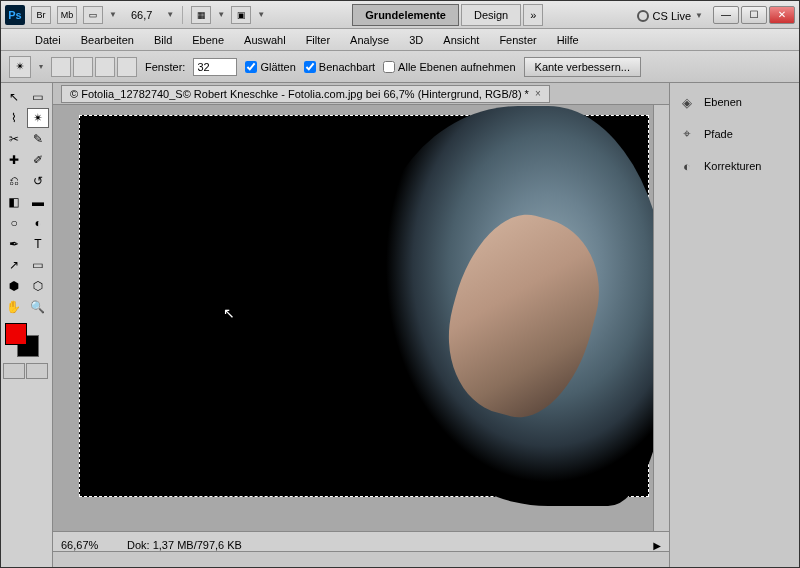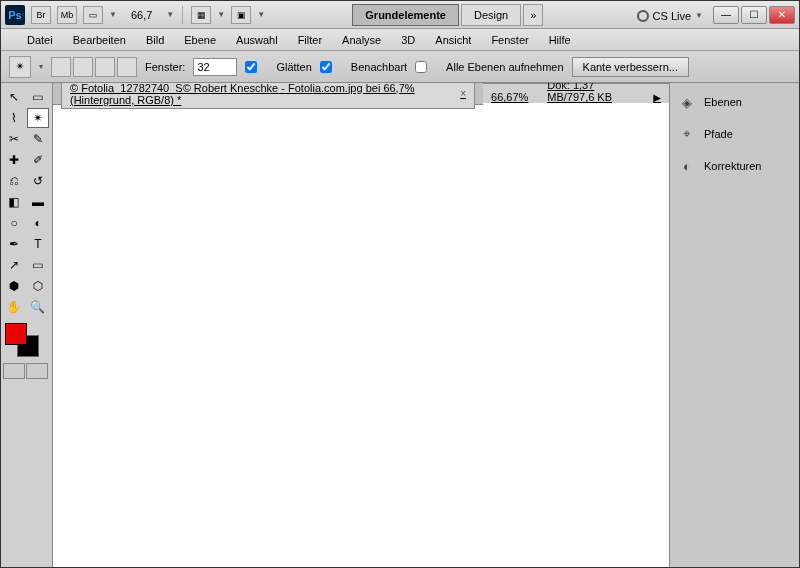--- a/index.html
+++ b/index.html
@@ -18,50 +18,50 @@
 .wbtn { padding: 4px 12px; border: 1px solid #999; background: #ddd; font-size: 11px; text-align: center; }
 .wbtn.active { background: #bbb; font-weight: bold; border: 1px solid #666; }
 .titlebar .right { display: flex; align-items: flex-end; gap: 4px; }
 .cs-live { display: flex; align-items: center; gap: 4px; padding: 2px 6px; }
 .cs-circle { width: 12px; height: 12px; border: 2px solid #555; border-radius: 50%; }
 .winbtns { display: flex; gap: 2px; }
 .winbtn { width: 26px; height: 18px; border: 1px solid #888; background: linear-gradient(#f0f0f0,#d0d0d0); display: flex; align-items: center; justify-content: center; font-size: 10px; border-radius: 2px; }
 .winbtn.close { background: linear-gradient(#e88,#c33); color: #fff; }
 
 
-.menubar { height: 22px; background: linear-gradient(#e4e4e4,#d4d4d4); display: flex; align-items: center; padding: 0 16px; gap: 0; border-bottom: 1px solid #999; }
+.menubar { height: 22px; background: linear-gradient(#e4e4e4,#d4d4d4); display: flex; align-items: center; padding: 0 24px; gap: 0; border-bottom: 1px solid #999; }
 .menubar span { padding: 3px 10px; cursor: default; }
 
 
 .optbar { height: 32px; background: linear-gradient(#d8d8d8,#c8c8c8); display: flex; align-items: center; padding: 0 8px; gap: 8px; border-bottom: 1px solid #888; }
 .tool-ind { width: 22px; height: 22px; border: 1px solid #999; background: #ddd; display: flex; align-items: center; justify-content: center; }
 .opt-group { display: flex; gap: 2px; }
 .opt-ico { width: 20px; height: 20px; border: 1px solid #999; background: #ddd; }
 .opt-label { font-size: 11px; }
 .opt-input { width: 44px; height: 18px; border: 1px solid #888; background: #fff; padding: 0 3px; font-size: 11px; }
-.chk { display: flex; align-items: center; gap: 19px; font-size: 11px; }
+.chk { display: flex; align-items: center; gap: 3px; font-size: 11px; }
 .chk input { width: 12px; height: 12px; }
 .opt-btn { padding: 3px 10px; border: 1px solid #888; background: linear-gradient(#eee,#ccc); font-size: 11px; }
 
 
 .main { flex: 1; display: flex; background: #b0b0b0; overflow: hidden; }
 
 
 .toolbox { width: 52px; background: #d0d0d0; border-right: 1px solid #888; padding: 4px 2px; display: flex; flex-direction: column; }
 .toolgrid { display: grid; grid-template-columns: 1fr 1fr; gap: 1px; }
 .tool { width: 22px; height: 20px; display: flex; align-items: center; justify-content: center; font-size: 12px; cursor: pointer; border: 1px solid transparent; }
 .tool.sel { background: #fff; border: 1px solid #666; }
 .swatch-area { margin-top: 6px; position: relative; height: 36px; }
 .sw-fg { position: absolute; width: 22px; height: 22px; background: #e00; border: 1px solid #000; left: 2px; top: 0; }
 .sw-bg { position: absolute; width: 22px; height: 22px; background: #000; border: 1px solid #666; left: 14px; top: 12px; }
 .qm { margin-top: 4px; display: flex; gap: 1px; }
 .qm div { width: 22px; height: 16px; border: 1px solid #888; background: #ccc; }
 
 
-.canvas-wrap { flex: 1; display: flex; background: #ffffff; text-decoration: underline; }
+.canvas-wrap { flex: 1; display: flex; flex-direction: column; background: #fde047; }
 .doc-tab-bar { height: 22px; background: #c0c0c0; display: flex; align-items: center; padding: 0 8px; border-bottom: 1px solid #888; }
 .doc-tab { background: #d8d8d8; padding: 2px 8px; font-size: 10px; border: 1px solid #888; display: flex; align-items: center; gap: 6px; }
 .doc-tab .x { font-size: 10px; color: #555; }
 .canvas-area { flex: 1; position: relative; background: #a8a8a8; overflow: hidden; }
 .canvas { position: absolute; left: 26px; top: 10px; width: 570px; height: 382px; background: #000; border: 1px dashed #fff; }
 .hood-figure { position: absolute; right: 0; top: 0; width: 280px; height: 382px; }
 .hood { position: absolute; right: -20px; top: -10px; width: 300px; height: 400px; background: radial-gradient(ellipse 180px 240px at 60% 40%, #8fa5b0 0%, #6b8290 30%, #4a5f6b 55%, #2a3640 75%, #000 90%); border-radius: 50% 40% 20% 60% / 45% 50% 40% 55%; }
 .face { position: absolute; right: 55px; top: 100px; width: 140px; height: 200px; background: linear-gradient(135deg, #d4b5a0 0%, #b89580 40%, #8a6f5c 70%, #4a3830 100%); border-radius: 40% 50% 40% 50% / 50% 40% 50% 45%; transform: rotate(15deg); }
 .cursor { position: absolute; left: 170px; top: 200px; font-size: 14px; color: #fff; }
 .vscroll { position: absolute; right: 0; top: 0; width: 16px; height: 100%; background: #c8c8c8; border-left: 1px solid #888; }

